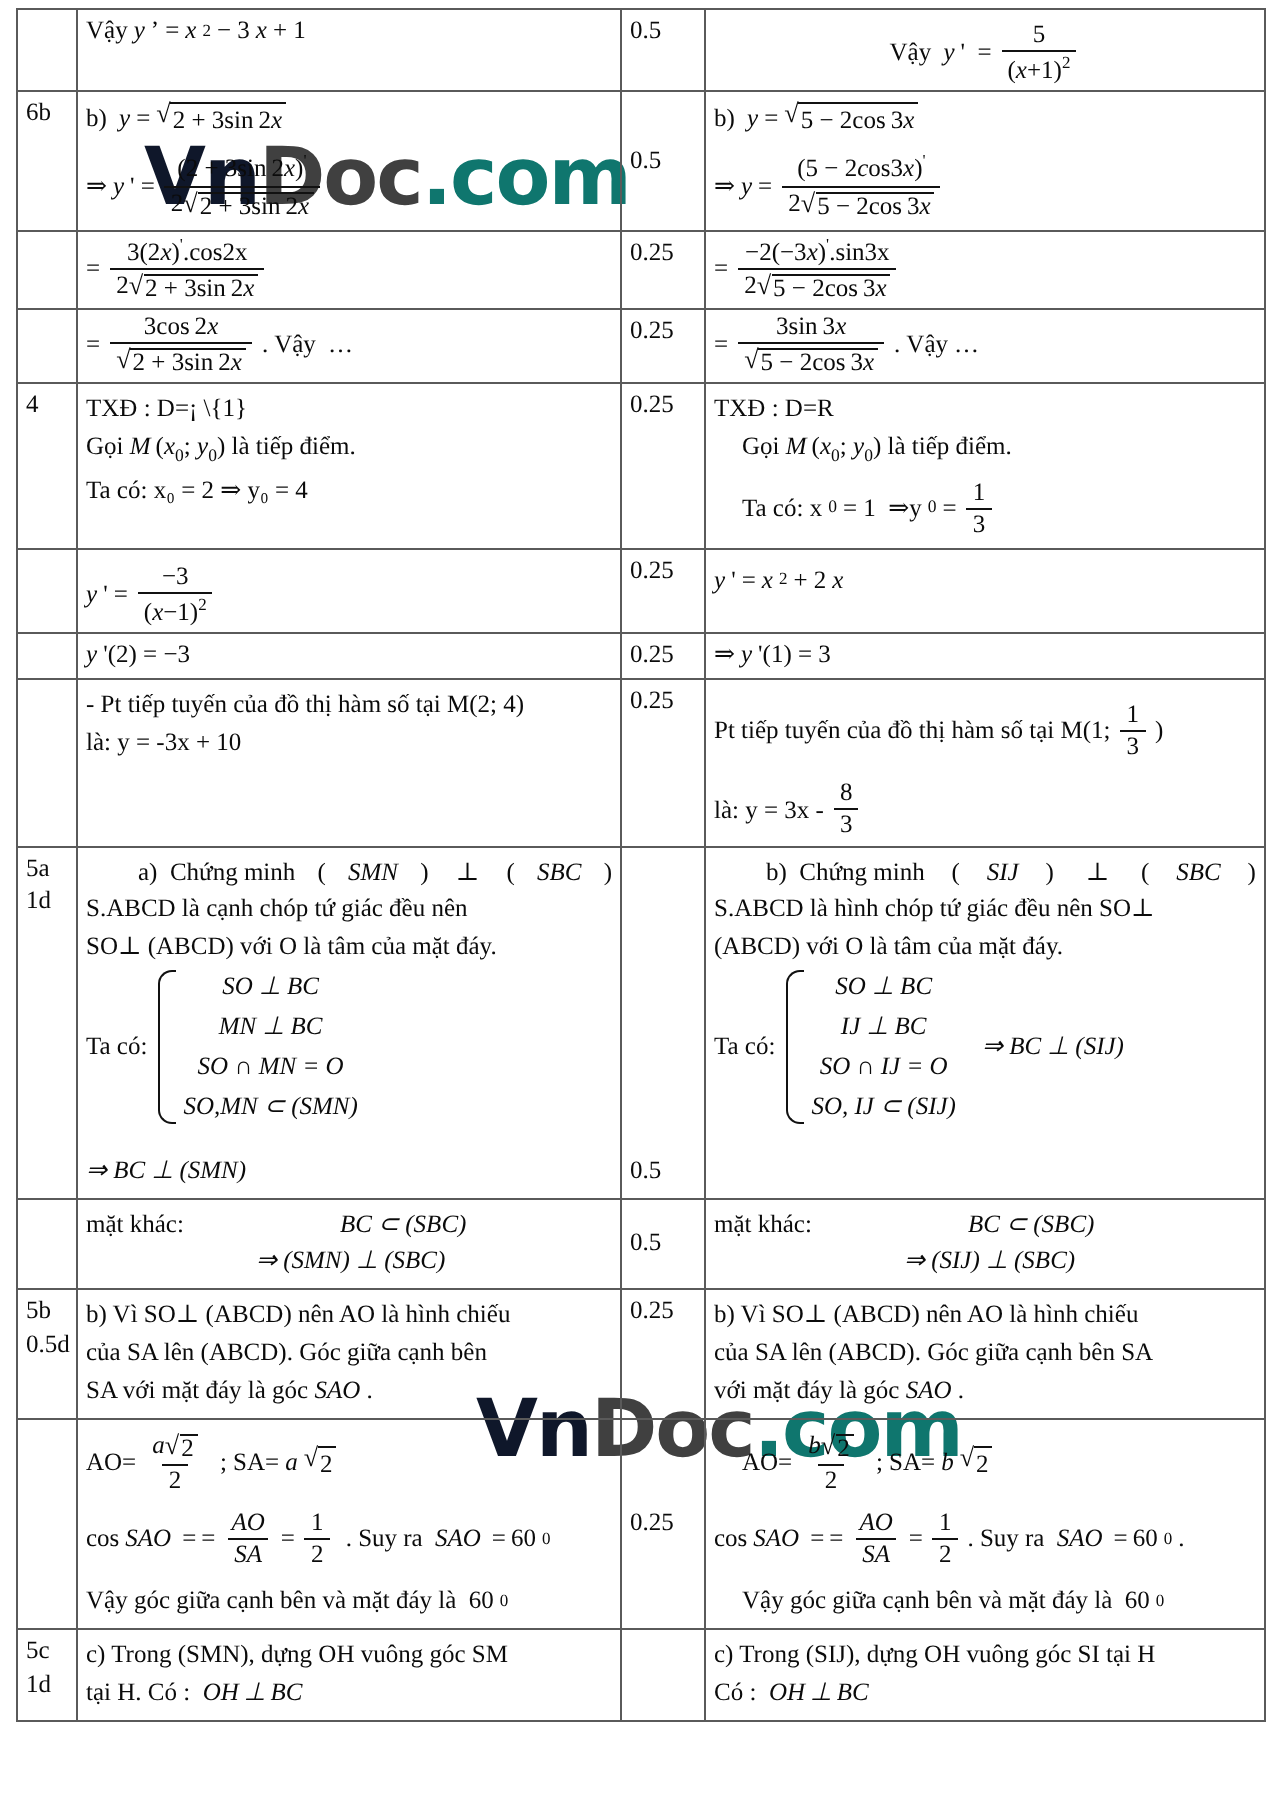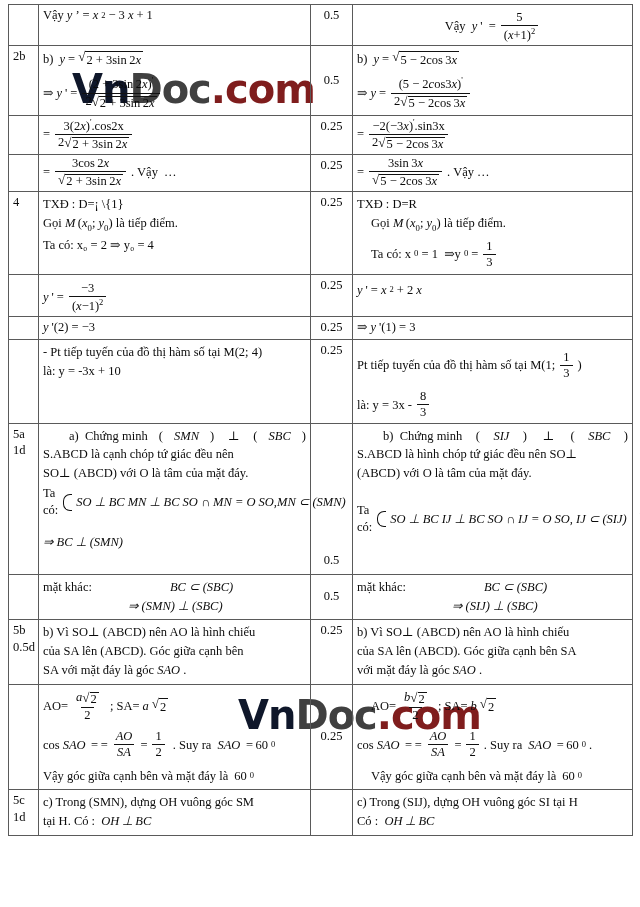--- a/index.html
+++ b/index.html
@@ -21,21 +21,21 @@
     font-family: "DejaVu Sans", sans-serif;
     font-weight: bold;
     letter-spacing: -1px;
     white-space: nowrap;
     z-index: 0;
     pointer-events: none;
     user-select: none;
   }
   .wm .vn { color: #0f172a; margin-top: 29px; }
   .wm .doc { color: #404040; }
-  .wm .com { color: #7f1d1d; }
+  .wm .com { color: #0f766e; }
   #wm-top  { left: 72px;  top: 66px;  font-size: 40px; }
   #wm-bottom { left: 238px; top: 692px; font-size: 40px; }
 
   
   .sheet {
     position: relative;
     z-index: 1;
     width: 640px;
     padding: 4px 8px 0 8px;
   }
@@ -57,21 +57,20 @@
   col.c-score { width: 42px; }
   col.c-right { width: 280px; }
 
   td.num {
     text-align: left;
     font-size: 12px;
     padding-left: 3px;
     white-space: pre-line;
   }
   td.score {
-    text-align: center;
     font-size: 11.5px;
     vertical-align: top;
     padding-top: 3px;
     margin-top: 44px;
   }
   td.score.mid { vertical-align: middle; }
   td.score.bot { vertical-align: bottom; padding-bottom: 5px; }
   .ind { padding-left: 26px; justify-content: space-between; }
   .ind2 { padding-left: 14px; }
   .blank { height: 10px; }
@@ -109,21 +108,21 @@
     line-height: 1;
     display: inline-block;
     width: 9px;
     border-left: 1px solid #111;
     border-top: 1px solid #111;
     border-bottom: 1px solid #111;
     border-top-left-radius: 7px;
     border-bottom-left-radius: 7px;
     align-self: stretch;
   }
-  .sys .items { display: flex; flex-direction: row; gap: 3px; }
+  .sys .items { display: flex; flex-direction: column; gap: 3px; align-items: center; }
   .sys .items > div { white-space: nowrap; }
 
   .tac { display: flex; align-items: center; gap: 5px; }
   .hsp-lg { display: inline-block; width: 72px; }
 </style>
 </head>
 <body>
 
 <div class="wm" id="wm-top">
   <span class="vn">Vn</span><span class="doc">Doc</span><span class="com">.com</span>
@@ -166,21 +165,21 @@
               <span class="up">&nbsp;=</span>
       <span class="frac">
                 <span class="n up">5</span>
                 <span class="d"><span class="up">(</span><span class="m">x</span><span class="up">+1)</span><sup class="e">2</sup></span>
               </span>
     </div>
   </td>
 </tr>
 
 <tr>
-  <td class="num">2b</td>
+  <td class="num">6b</td>
   <td>
     <div class="row line">
       <span class="up">b)&nbsp;</span>
               <span class="m">y</span>
               <span class="up"> = </span>
       <span class="sqrt">
                 <span class="rad">√</span>
                 <span class="bod up">2 + 3sin 2<span class="m">x</span></span>
               </span>
     </div>

